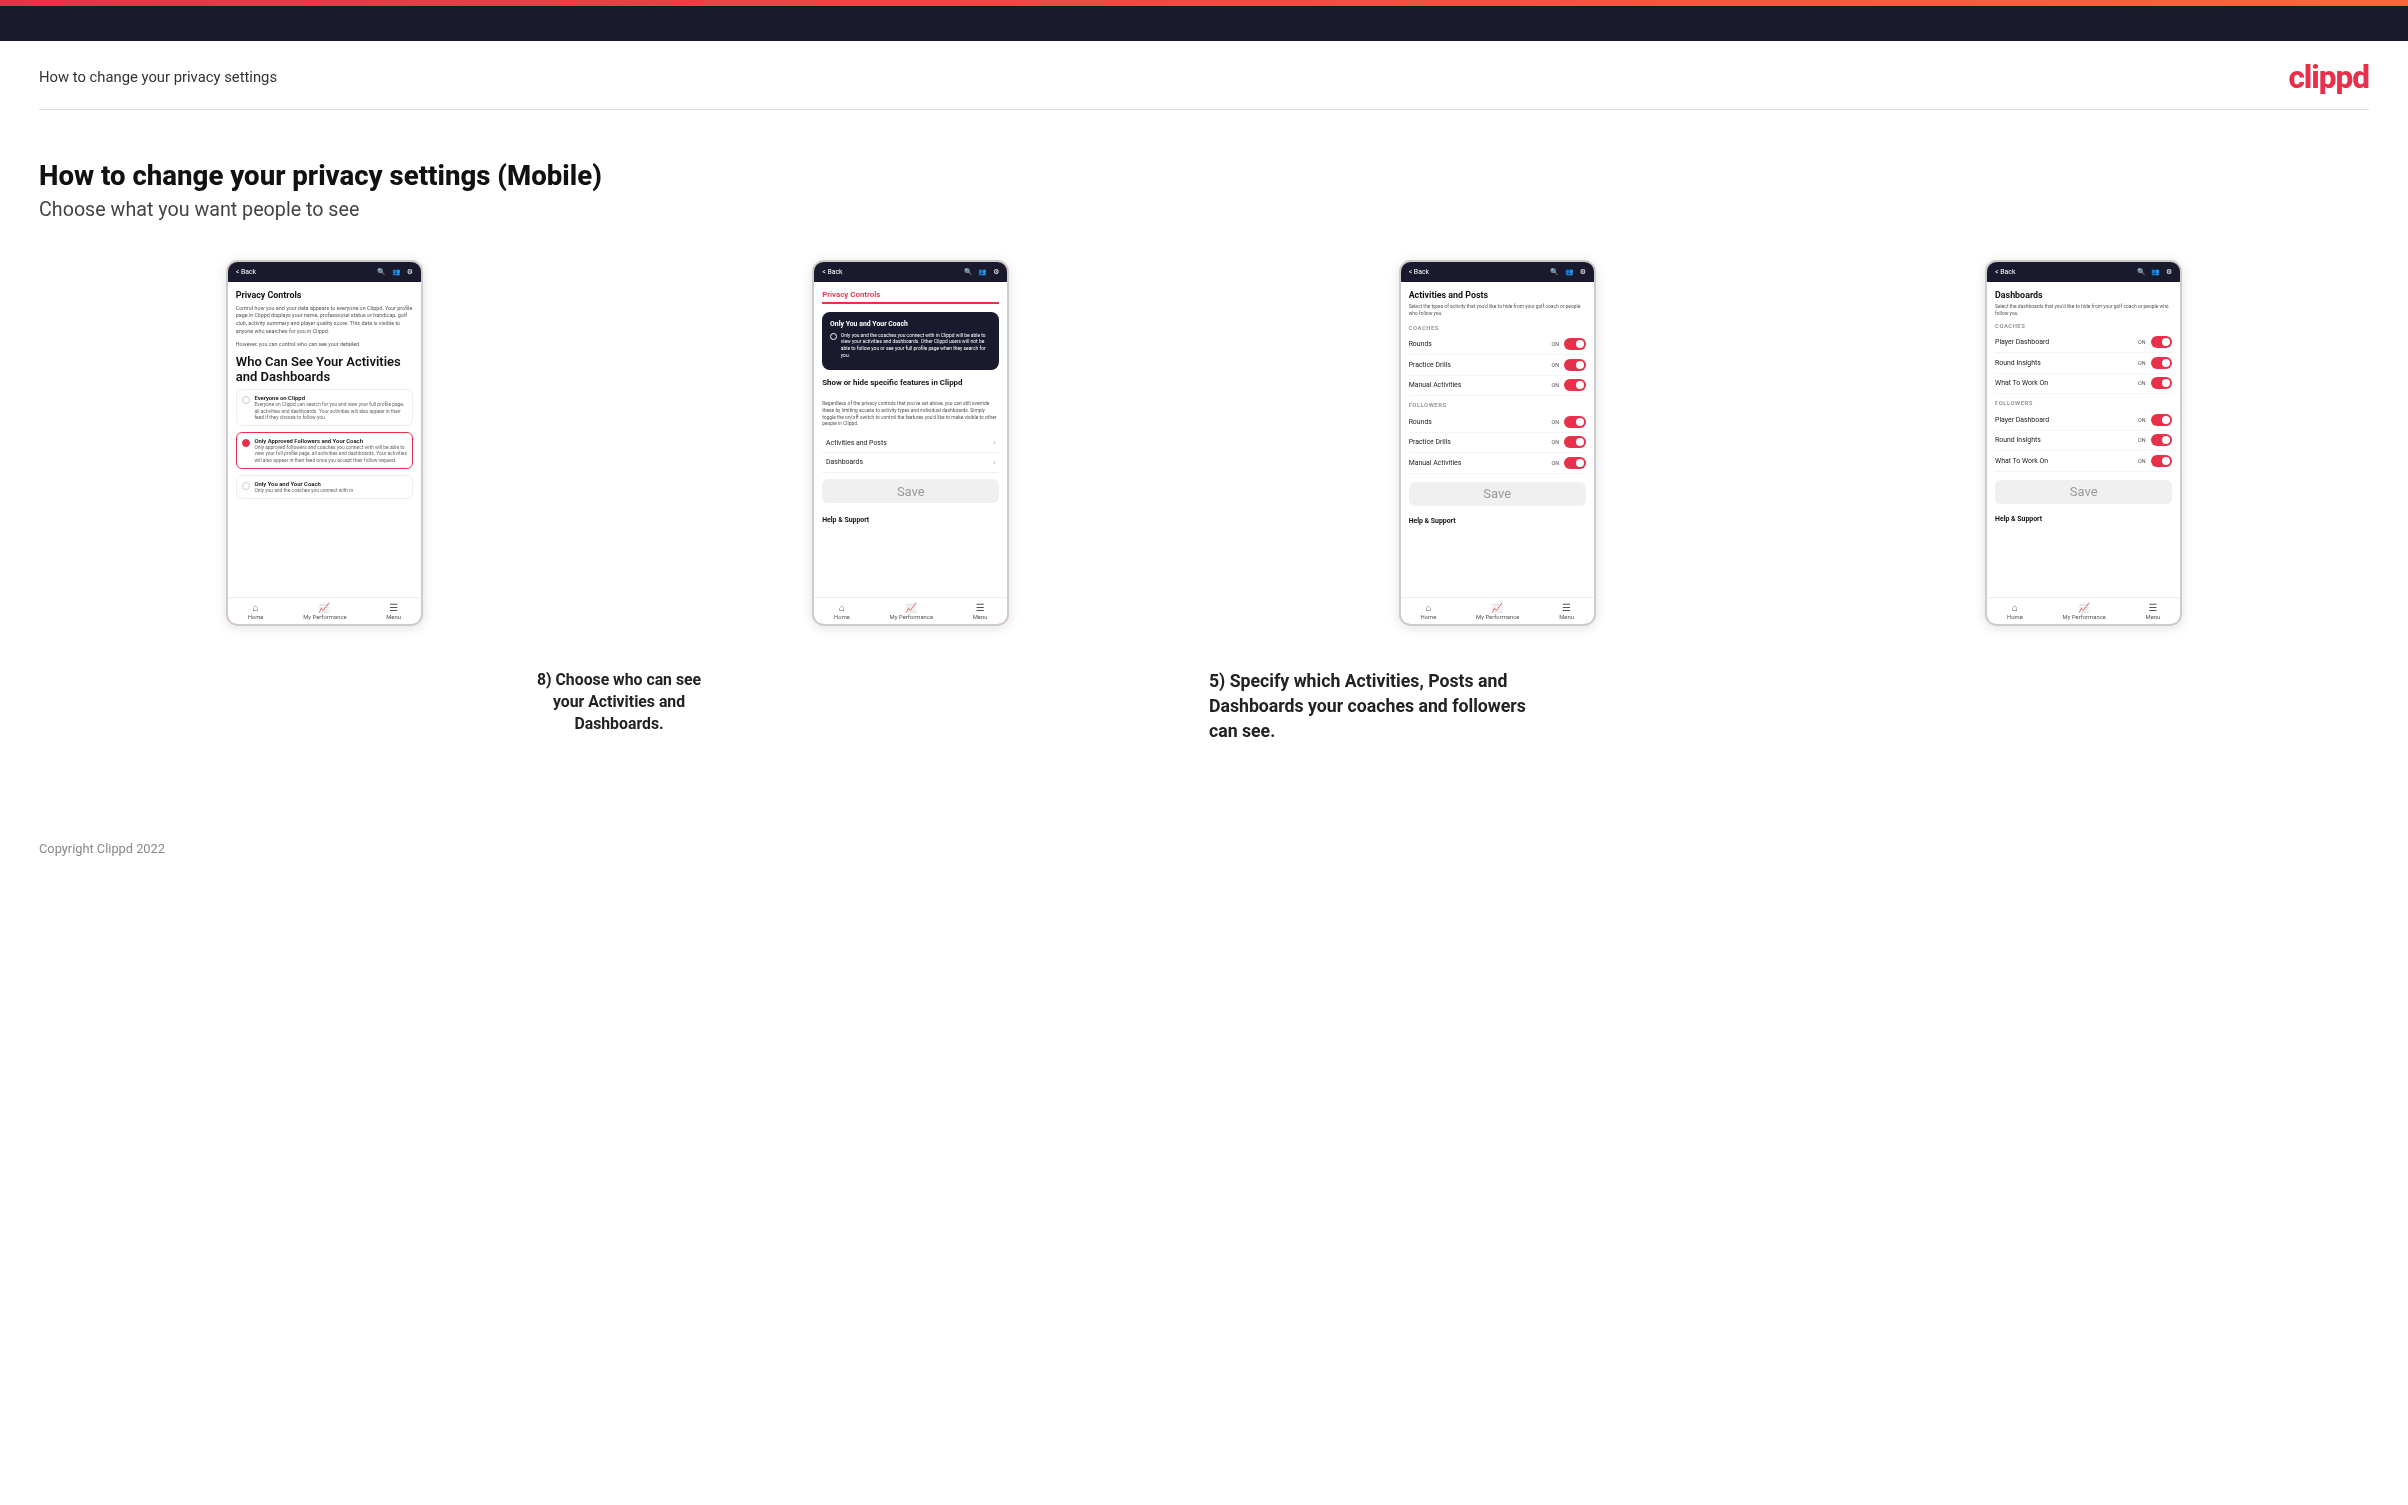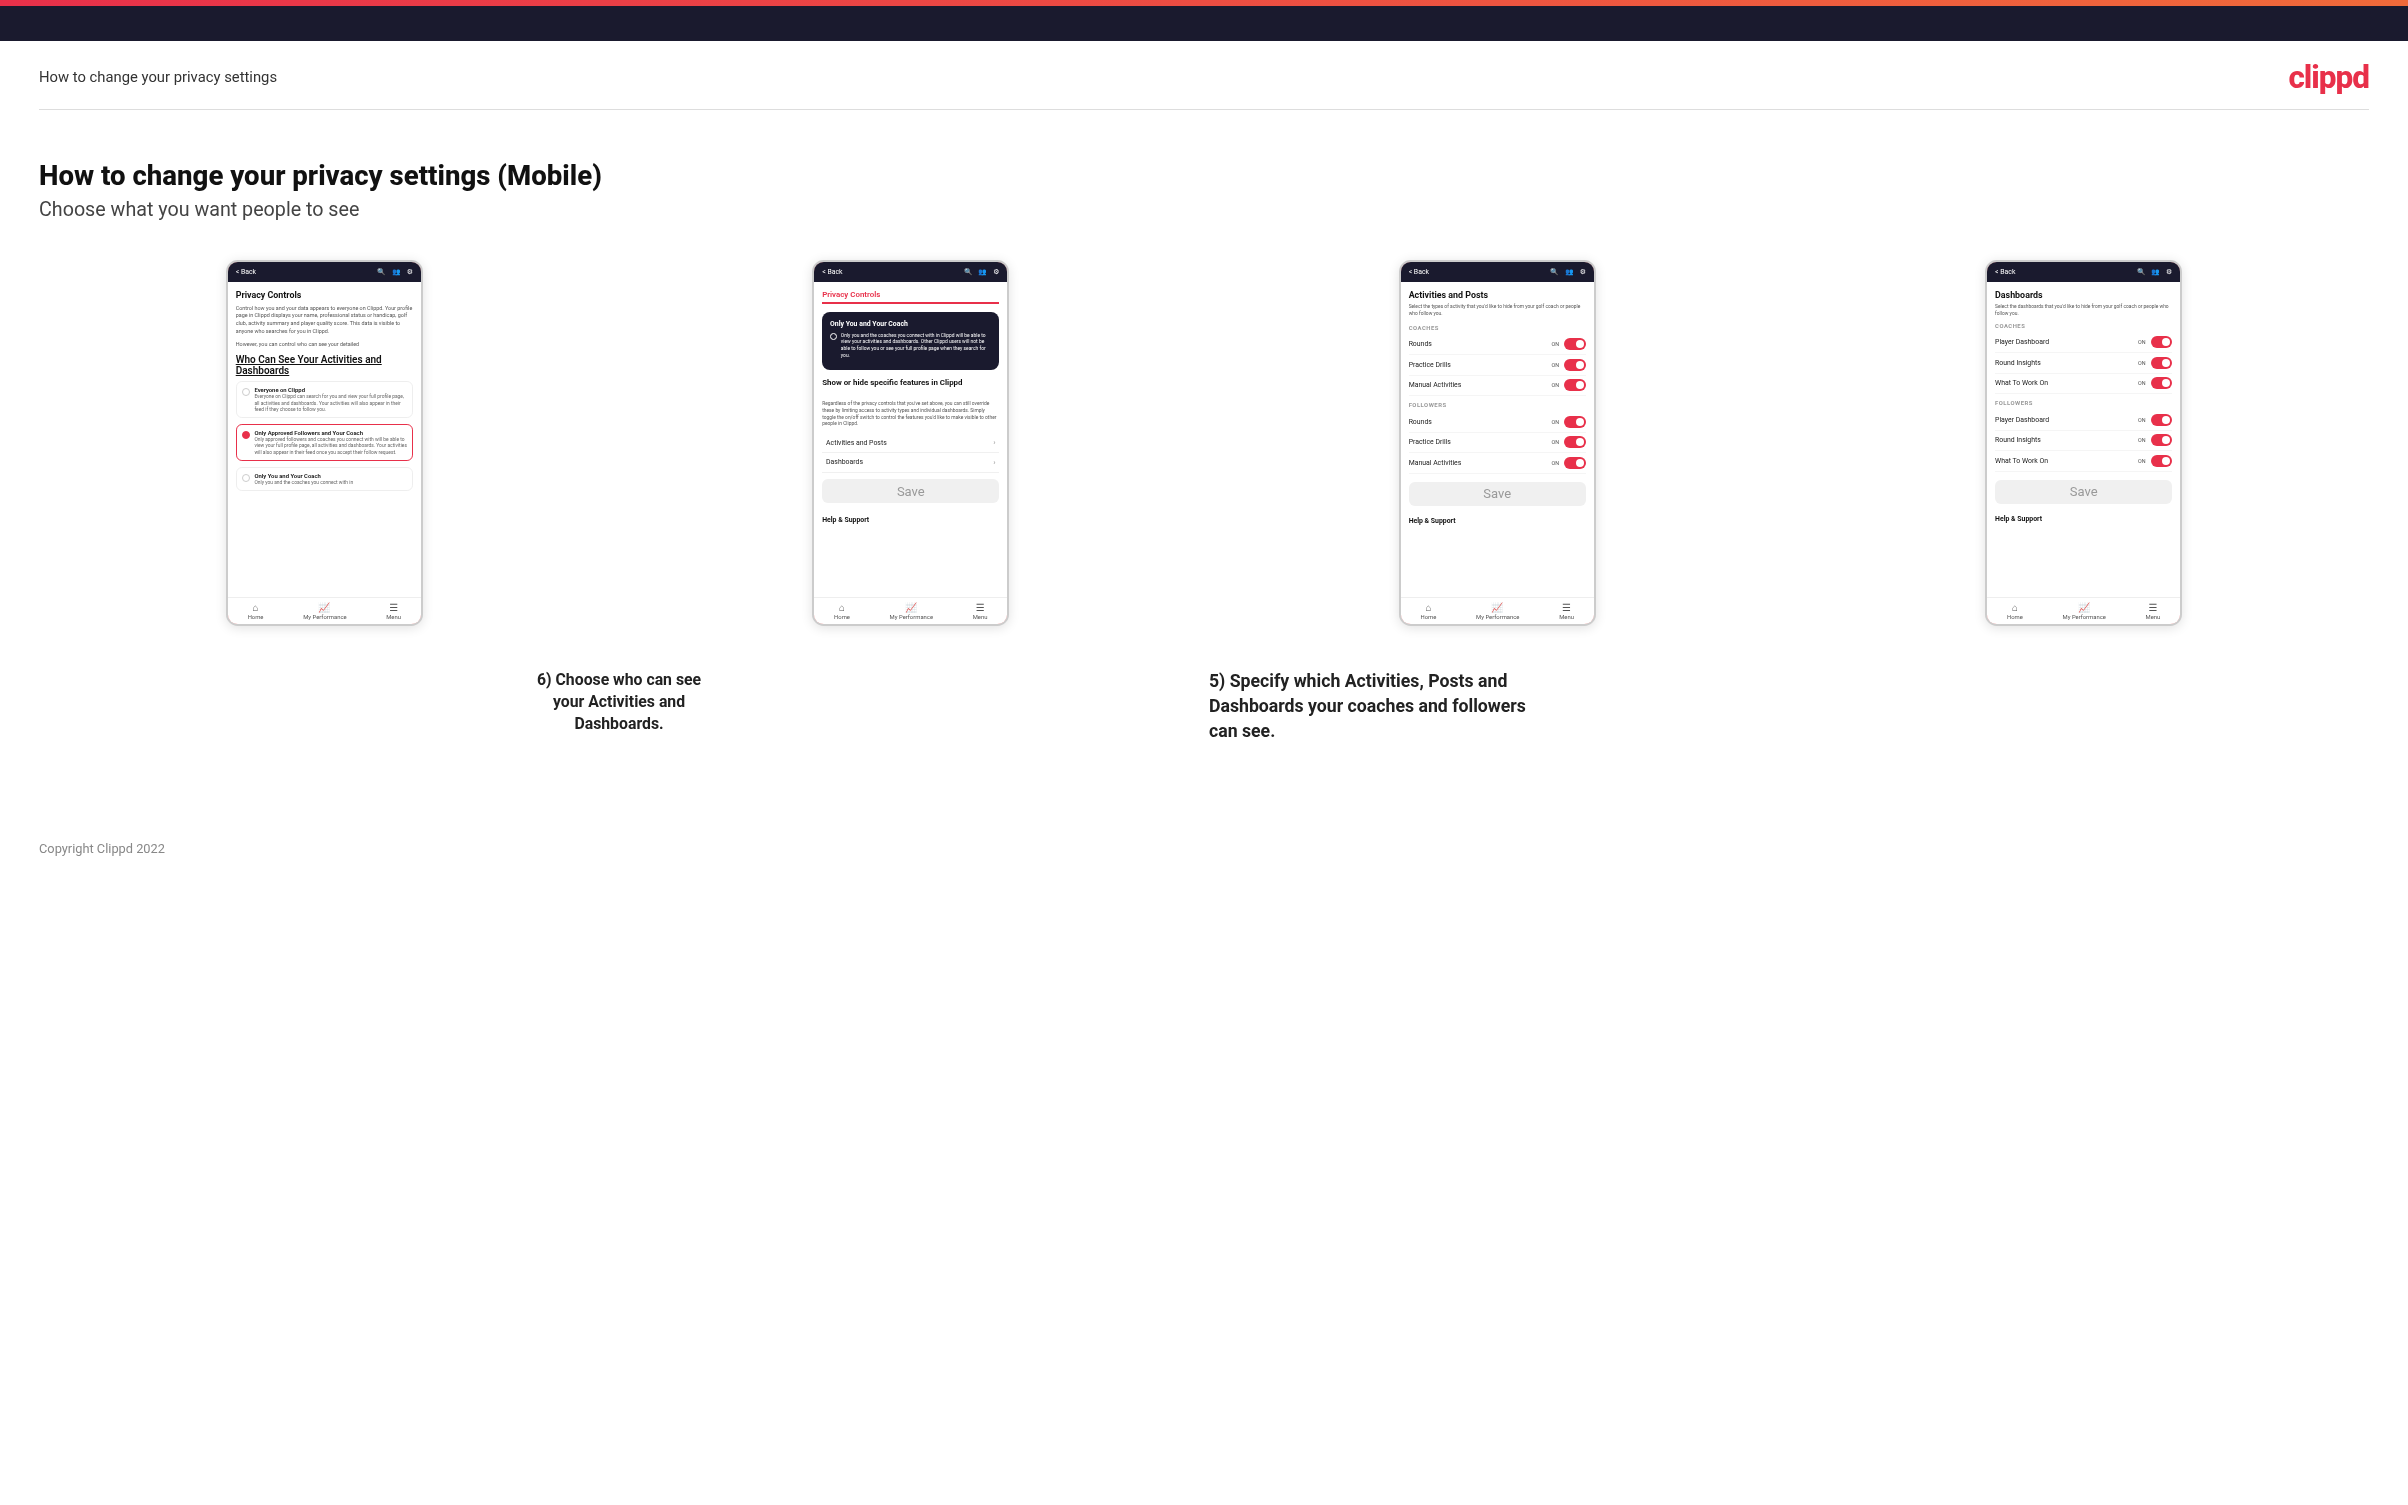--- a/index.html
+++ b/index.html
@@ -125,25 +125,24 @@
       margin-bottom: 4.9px;
       color: #111;
     }
     .privacy-intro-text {
       font-size: 5.4px;
       color: #555;
       line-height: 1.4;
       margin-bottom: 5.9px;
     }
     .section-heading {
-      font-size: 10px;
+      font-size: 13px;
       font-weight: 600;
       color: #111;
       margin-bottom: 4.9px;
-      text-decoration: underline;
     }
     .radio-option {
       display: flex;
       align-items: flex-start;
       gap: 4.9px;
       margin-bottom: 5.9px;
       padding: 4.9px;
       border: 1px solid #eee;
       border-radius: 5.9px;
     }
@@ -658,21 +657,21 @@
           </div>
         </div>
       </div>
     </div>
 
   </div>
 
   <div style="display:flex; gap:0; width:100%; margin-top:23.6px;">
 
     <div style="flex:2; display:flex; justify-content:center;">
-      <p class="caption">6) Choose who can see your Activities and Dashboards.</p>
+      <p class="caption">8) Choose who can see your Activities and Dashboards.</p>
     </div>
 
     <div style="flex:2; display:flex; justify-content:flex-start; padding-left:9.9px;align-items:center;">
       <p class="caption-large">5) Specify which Activities, Posts and Dashboards your  coaches and followers can see.</p>
     </div>
   </div>
 
 </div>
 
 <div class="footer-copyright">

